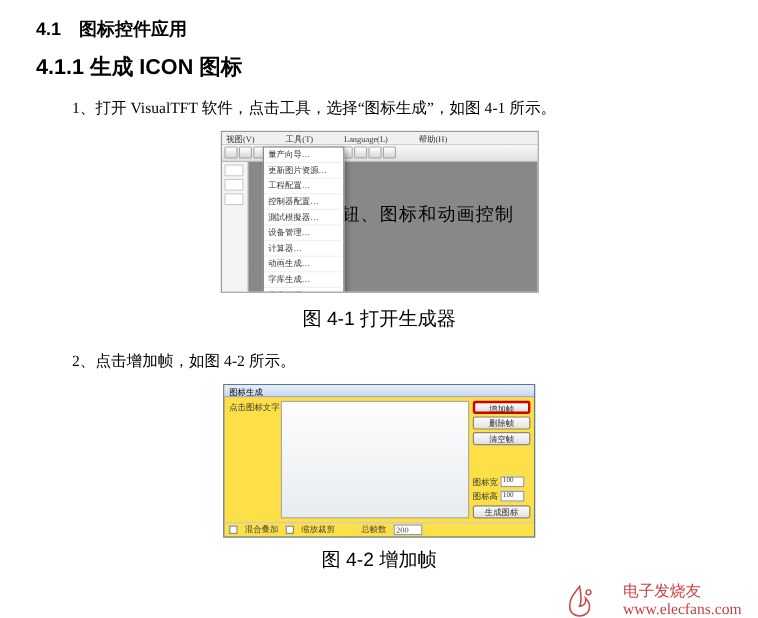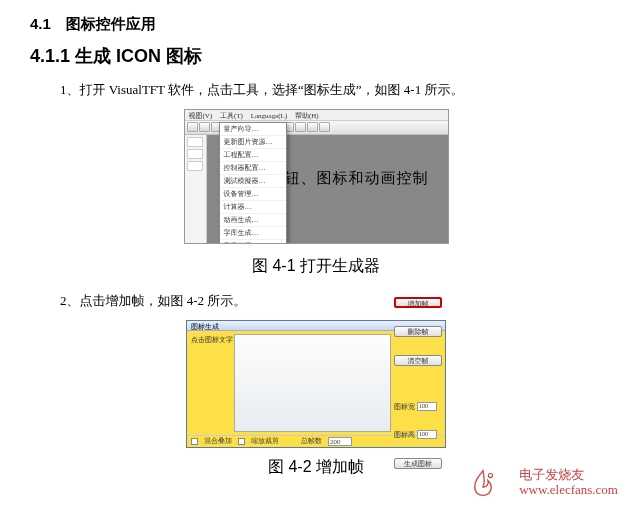--- a/index.html
+++ b/index.html
@@ -53,21 +53,21 @@
       text-align: left;
     }
     .fig1-menubar {
       height: 11px;
       background: #f0f0f0;
       font-size: 7px;
       padding: 1px 4px;
       color: #333;
       border-bottom: 1px solid #ccc;
     }
-    .fig1-menubar span { margin-right: 6px; }
+    .fig1-menubar span { margin-right: 24px; }
     .fig1-toolbar {
       height: 14px;
       background: linear-gradient(#f8f8f8, #e0e0e0);
       border-bottom: 1px solid #bbb;
       display: flex;
       align-items: center;
       padding: 0 2px;
       gap: 1px;
     }
     .fig1-tbtn {
@@ -161,22 +161,21 @@
     }
     .fig2-preview {
       flex: 1;
       background: linear-gradient(#fdfdfd, #e8ecf0);
       border: 1px solid #aaa;
     }
     .fig2-side {
       width: 48px;
       display: flex;
       flex-direction: column;
-      gap: 18px;
-      justify-content: center;
+      gap: 2px;
     }
     .fig2-btn {
       height: 11px;
       background: linear-gradient(#fdfdfd,#e0e0e0);
       border: 1px solid #888;
       border-radius: 2px;
       font-size: 7px;
       text-align: center;
       line-height: 10px;
       color: #333;
@@ -218,21 +217,21 @@
     .fig2-num {
       width: 24px; height: 9px;
       border: 1px solid #999;
       background: #fff;
       display: inline-block;
       padding: 0 1px;
     }
     
     .watermark {
       position: absolute;
-      bottom: 18px;
+      bottom: 0;
       right: 14px;
       display: flex;
       align-items: center;
       gap: 19px;
       opacity: 0.85;
     }
     .wm-logo {
       width: 34px; height: 28px;
       position: relative;
     }

